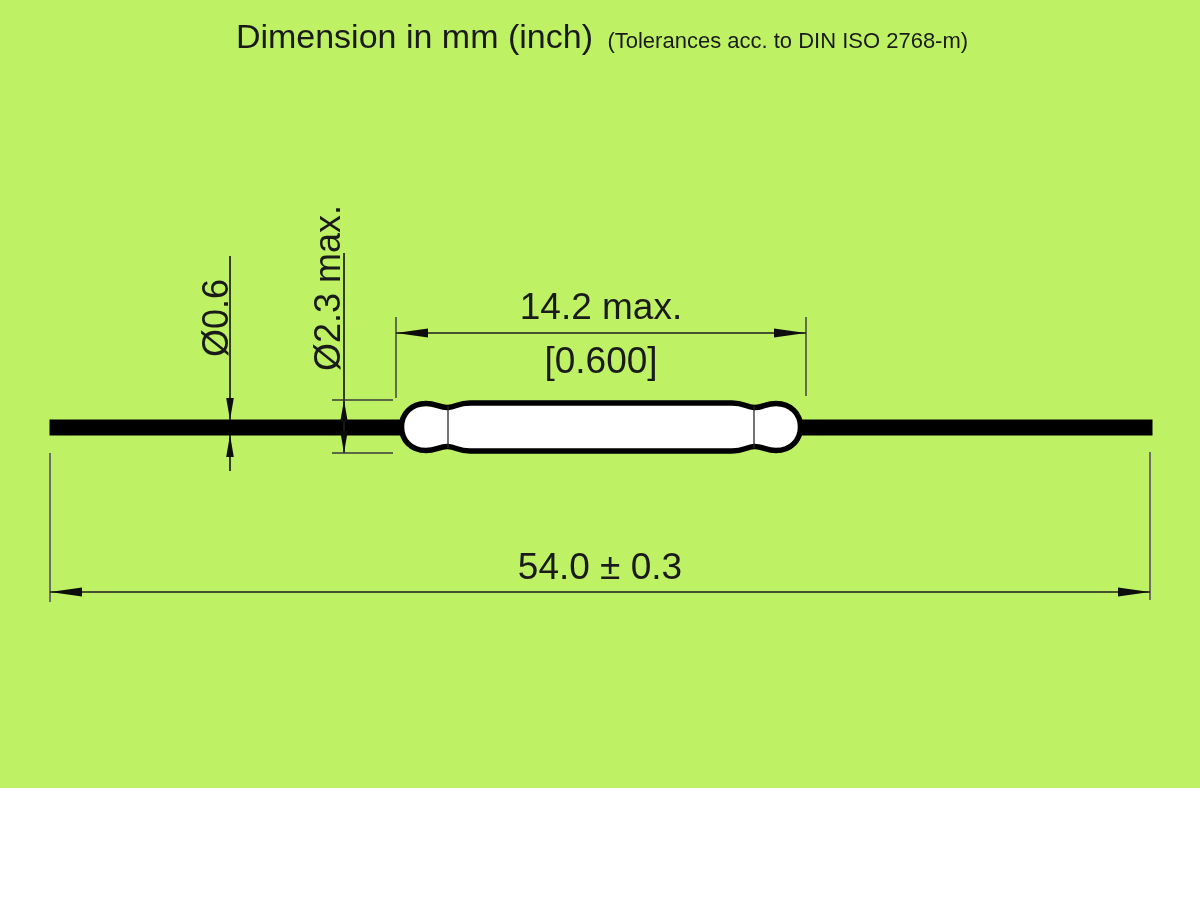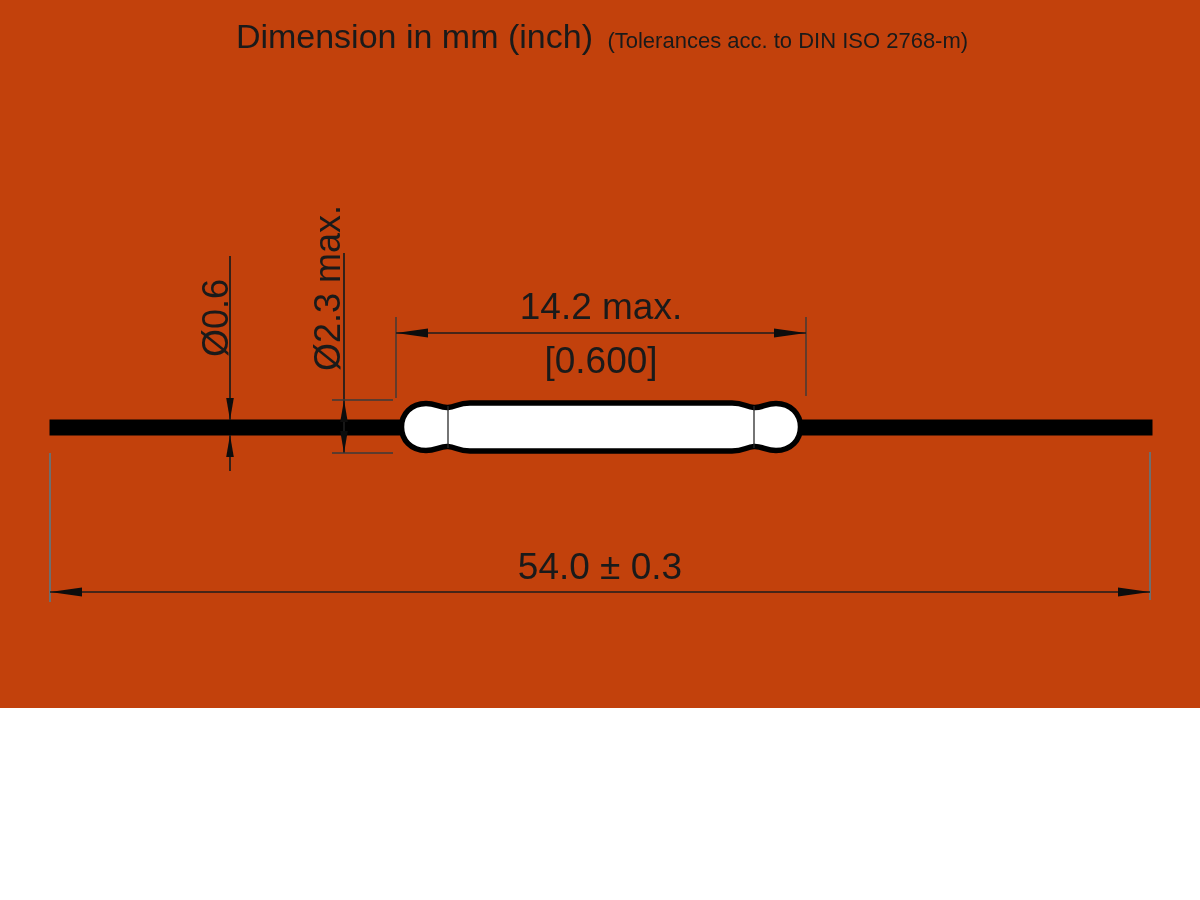--- a/index.html
+++ b/index.html
@@ -7,22 +7,22 @@
     padding: 0;
     background: #ffffff;
     width: 1200px;
     height: 900px;
     overflow: hidden;
     font-family: "Liberation Sans", sans-serif;
   }
   .page {
     position: relative;
     width: 1200px;
-    height: 708px;
-    background: #c2410c;
+    height: 788px;
+    background: #bef264;
   }
   svg { display: block; }
   text {
     fill: #1a1a1a;
     font-family: "Liberation Sans", sans-serif;
   }
   .title-main  { font-size: 34px; }
   .title-note  { font-size: 22px; }
   .dim-text    { font-size: 37px; }
   .dim-text-rot{ font-size: 36px; }

